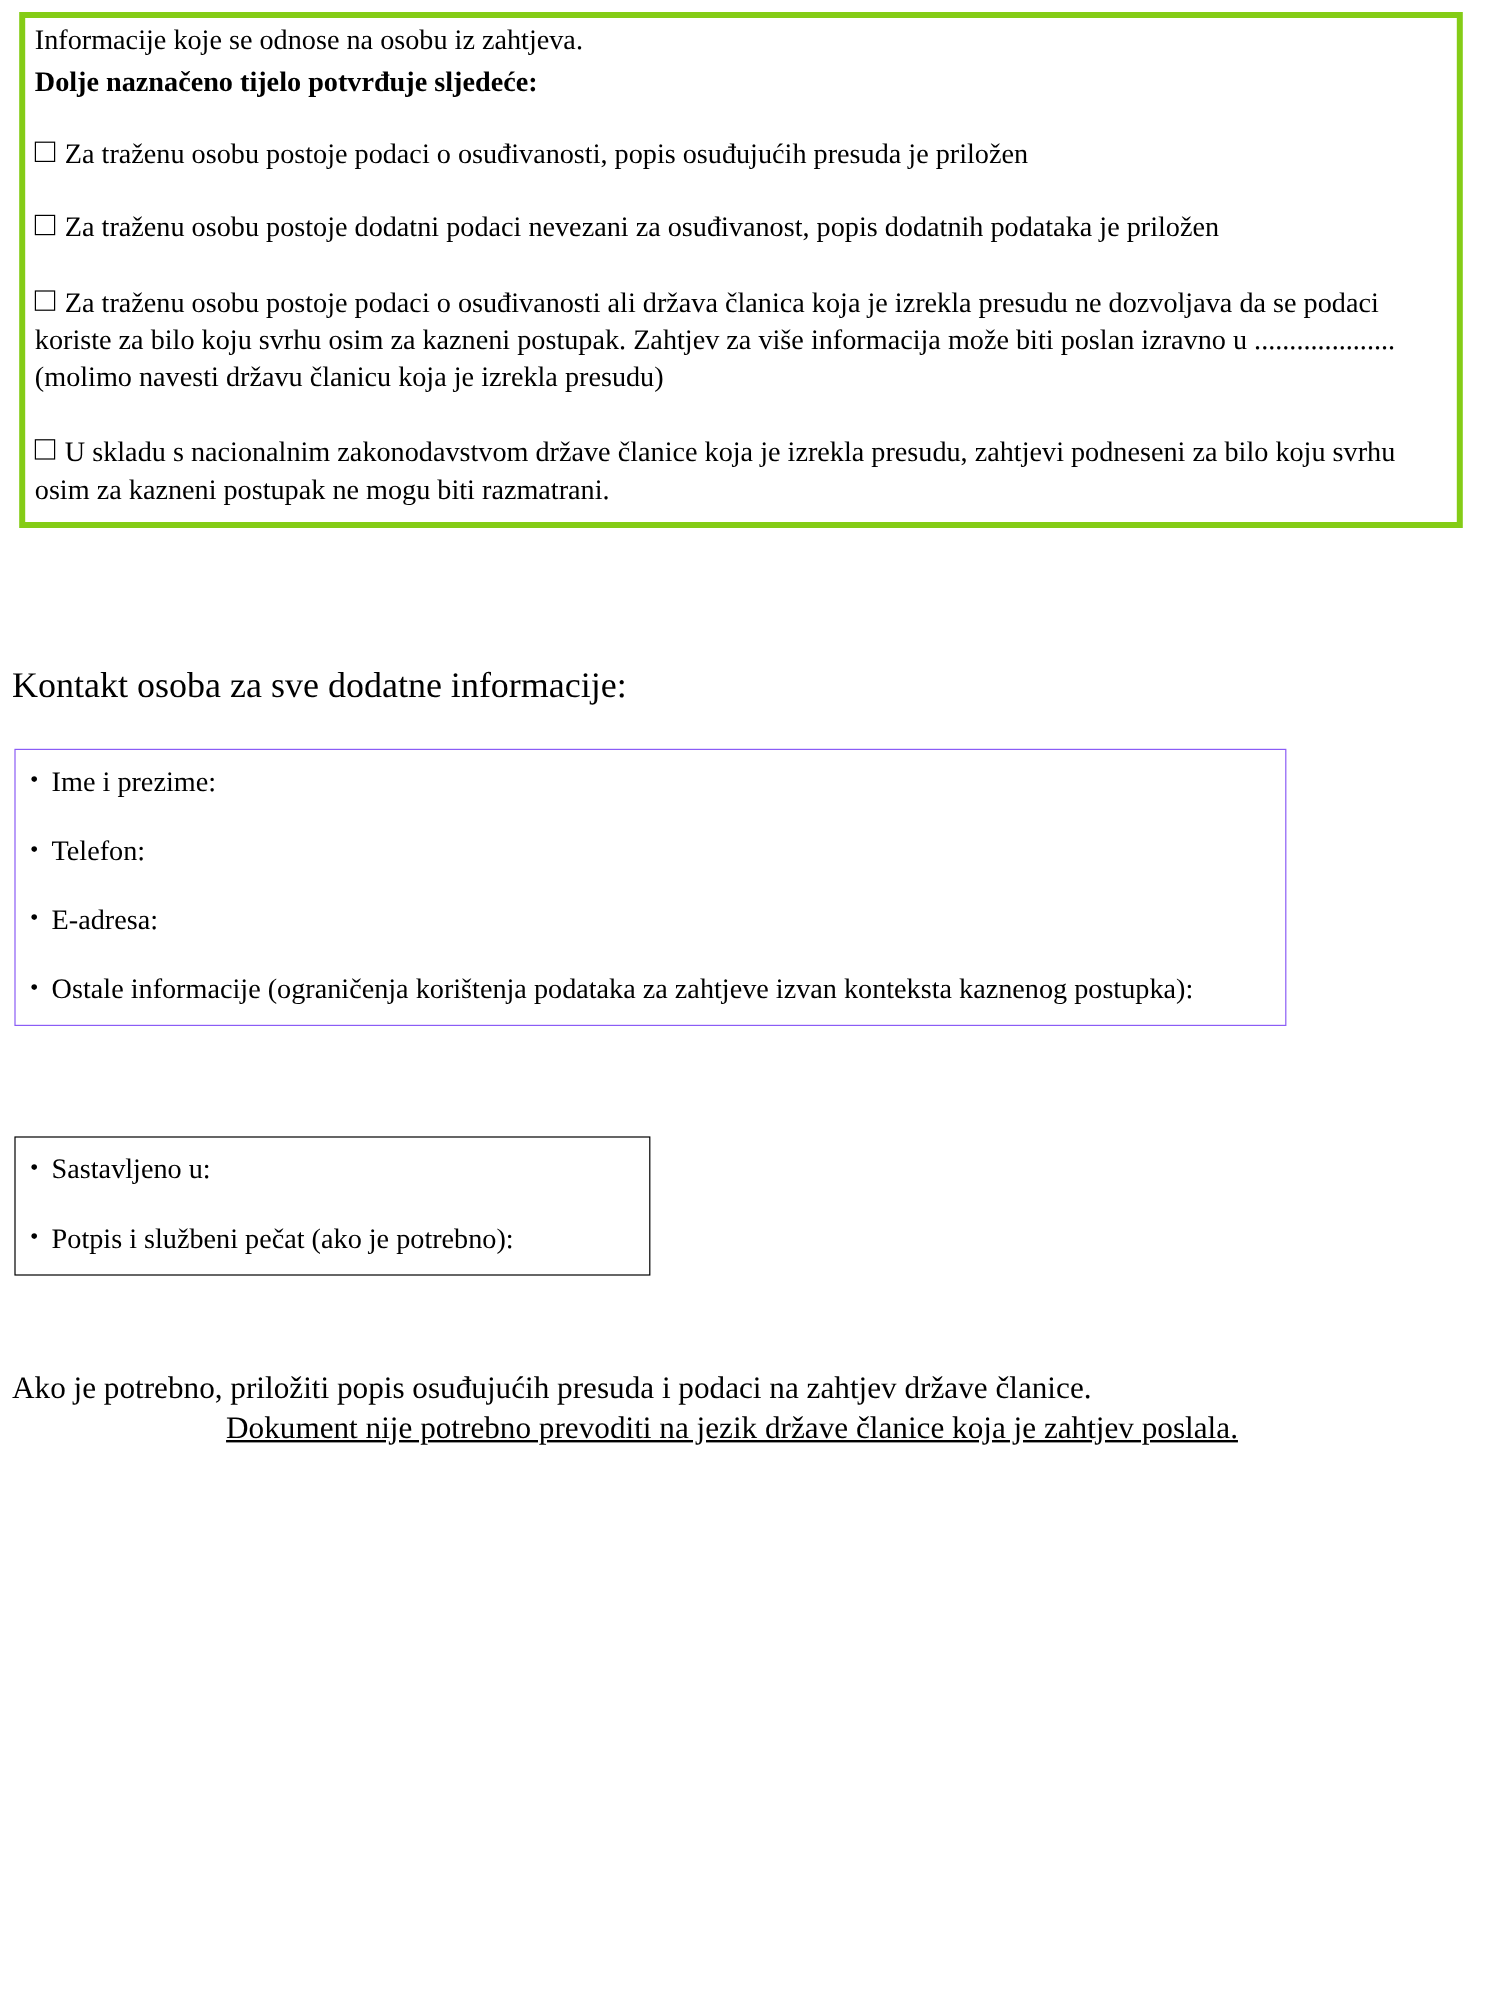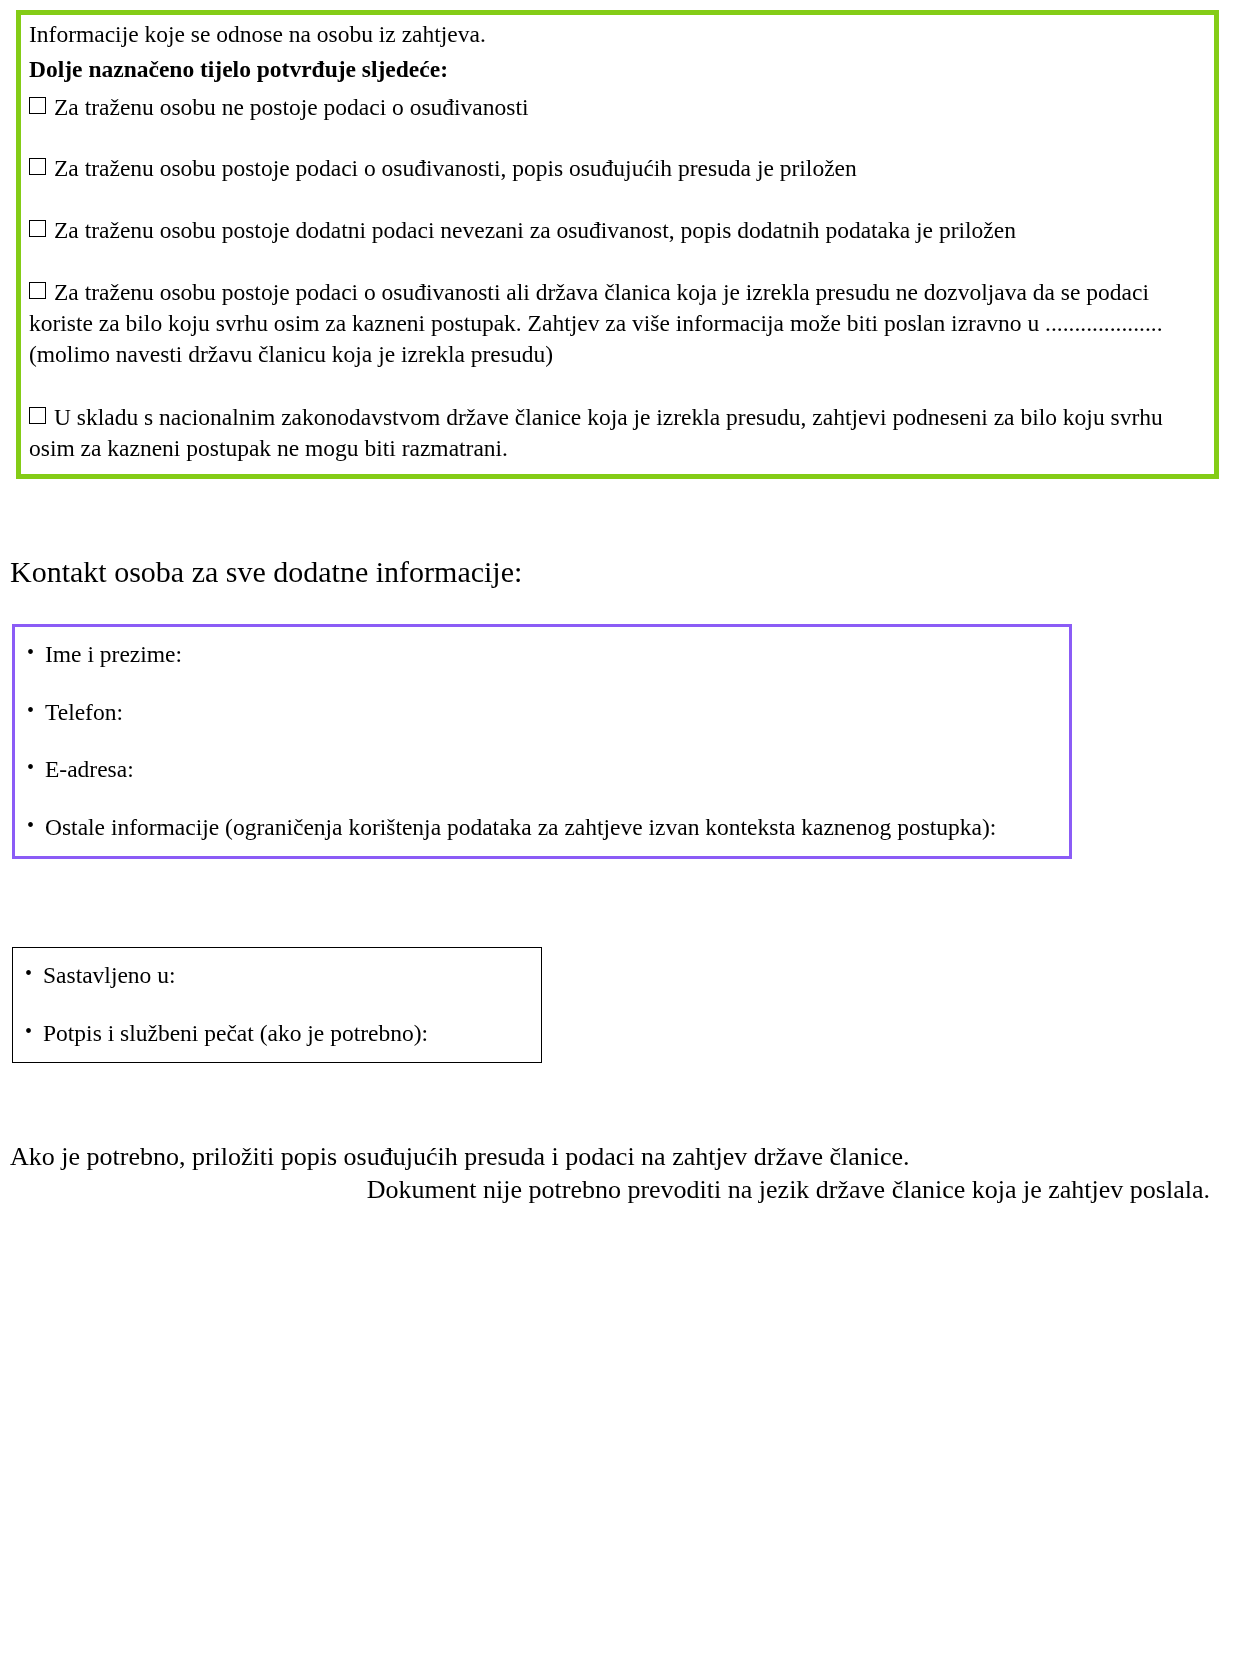--- a/index.html
+++ b/index.html
@@ -79,21 +79,21 @@
     line-height: 1.25;
   }
 
   
   .box-contact {
     position: absolute;
     left: 12px;
     top: 624px;
     width: 1060px;
     box-sizing: border-box;
-    border: 3px solid #8b5cf6;
+    border: 1px solid #8b5cf6;
     padding: 12px 10px 14px 10px;
   }
   .bullet-row {
     font-size: 23.5px;
     line-height: 1.3;
     margin: 0 0 0 0;
     padding-left: 20px;
     position: relative;
   }
   .bullet-row + .bullet-row {
@@ -123,35 +123,33 @@
     position: absolute;
     left: 10px;
     top: 1140px;
     width: 1200px;
     font-size: 26px;
     line-height: 1.28;
     text-align: justify;
   }
   .footer-note .l2 {
     display: block;
-    text-align: right;
+    text-align: center;
+    text-decoration: underline;
   }
 </style>
 </head>
 <body>
 
 <div class="page">
 
   <div class="box-declarations">
     <p class="intro">Informacije koje se odnose na osobu iz zahtjeva.</p>
     <p class="bold-note">Dolje naznačeno tijelo potvrđuje sljedeće:</p>
 
-    <p class="check-item">
-      <span class="cbox"></span><span>Za traženu osobu ne postoje podaci o osuđivanosti</span>
-    </p>
 
     <p class="check-item spaced">
       <span class="cbox"></span><span>Za traženu osobu postoje podaci o osuđivanosti, popis osuđujućih presuda je priložen</span>
     </p>
 
     <p class="check-item spaced">
       <span class="cbox"></span><span>Za traženu osobu postoje dodatni podaci nevezani za osuđivanost, popis dodatnih podataka je priložen</span>
     </p>
 
     <p class="check-item spaced-lg">

